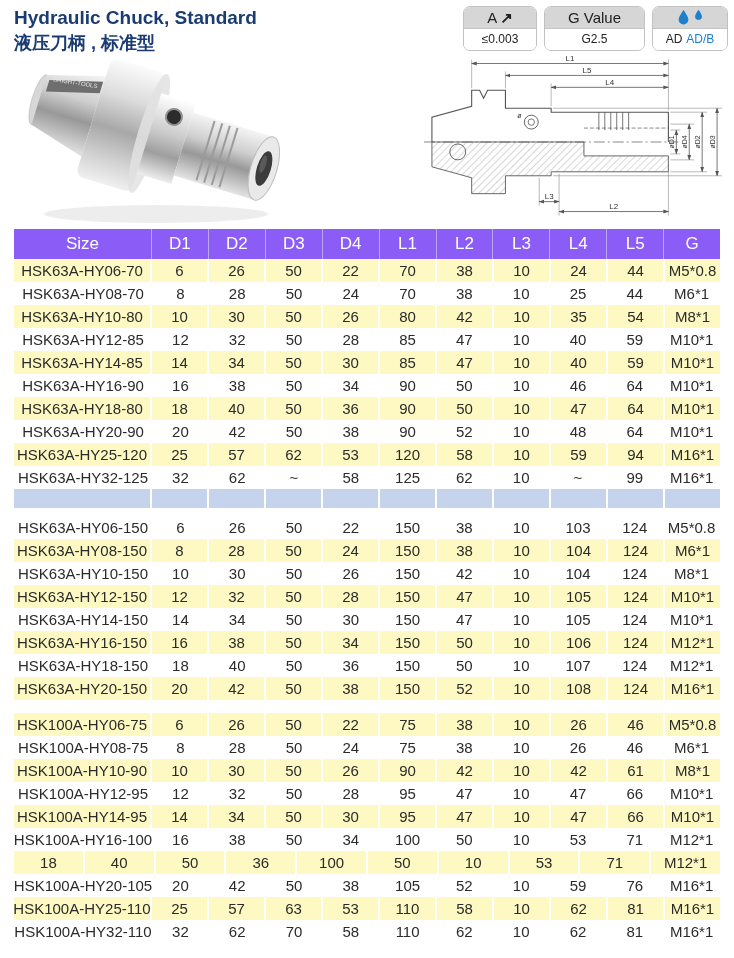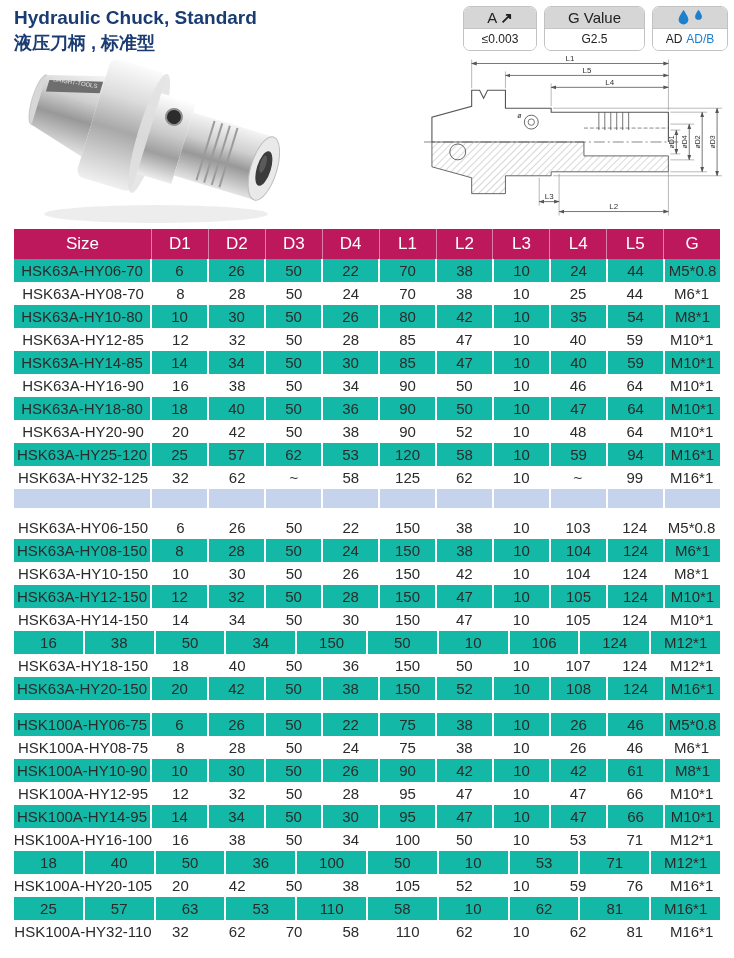--- a/index.html
+++ b/index.html
@@ -21,28 +21,28 @@
   .adb-blue { color:#1c80cc; margin-left:4px; }
   .drop2 { margin-left:1px; margin-bottom:6px; }
 
   
   .photo-wrap { position:absolute; left:16px; top:54px; width:272px; height:172px; }
   .drawing-wrap { position:absolute; left:420px; top:54px; width:310px; height:172px; }
 
   
   .spec-table { position:absolute; left:14px; top:229px; width:706px; }
   .tr { display:flex; width:100%; height:23px; }
-  .tr.head { height:30px; background:#be185d; }
+  .tr.head { height:30px; background:#8b5cf6; }
   .th { flex:1; display:flex; align-items:center; justify-content:center; color:#fff;
         font-size:17px; border-right:1px solid rgba(255,255,255,0.45); }
   .th:last-child { border-right:none; }
   .td { flex:1; display:flex; align-items:center; justify-content:center;
         font-size:15px; color:#2b2b2b; white-space:nowrap; }
   .c-size { flex:none; width:138px; }
-  .tr.shaded { background:#14b8a6;text-align:right; }
+  .tr.shaded { background:#fef9c3;text-align:right; }
   .tr.shaded .td, .tr.sep-blue .td { border-right:2px solid #fff; }
   .tr.shaded .td:last-child, .tr.sep-blue .td:last-child { border-right:none; }
   .tr.sep-blue { height:19px; background:#c5d3ec; }
   .gap { width:100%; background:#fff; }
   .g1 { height:8px; }
   .g2 { height:13px; }
 </style>
 </head>
 <body>
 
@@ -417,20 +417,21 @@
         <div class="td">50</div>
         <div class="td">30</div>
         <div class="td">150</div>
         <div class="td">47</div>
         <div class="td">10</div>
         <div class="td">105</div>
         <div class="td">124</div>
         <div class="td">M10*1</div>
       </div>
       <div class="tr shaded">
+        <div class="td c-size">HSK63A-HY16-150</div>
         <div class="td">16</div>
         <div class="td">38</div>
         <div class="td">50</div>
         <div class="td">34</div>
         <div class="td">150</div>
         <div class="td">50</div>
         <div class="td">10</div>
         <div class="td">106</div>
         <div class="td">124</div>
         <div class="td">M12*1</div>
@@ -559,20 +560,21 @@
         <div class="td">50</div>
         <div class="td">38</div>
         <div class="td">105</div>
         <div class="td">52</div>
         <div class="td">10</div>
         <div class="td">59</div>
         <div class="td">76</div>
         <div class="td">M16*1</div>
       </div>
       <div class="tr shaded">
+        <div class="td c-size">HSK100A-HY25-110</div>
         <div class="td">25</div>
         <div class="td">57</div>
         <div class="td">63</div>
         <div class="td">53</div>
         <div class="td">110</div>
         <div class="td">58</div>
         <div class="td">10</div>
         <div class="td">62</div>
         <div class="td">81</div>
         <div class="td">M16*1</div>

